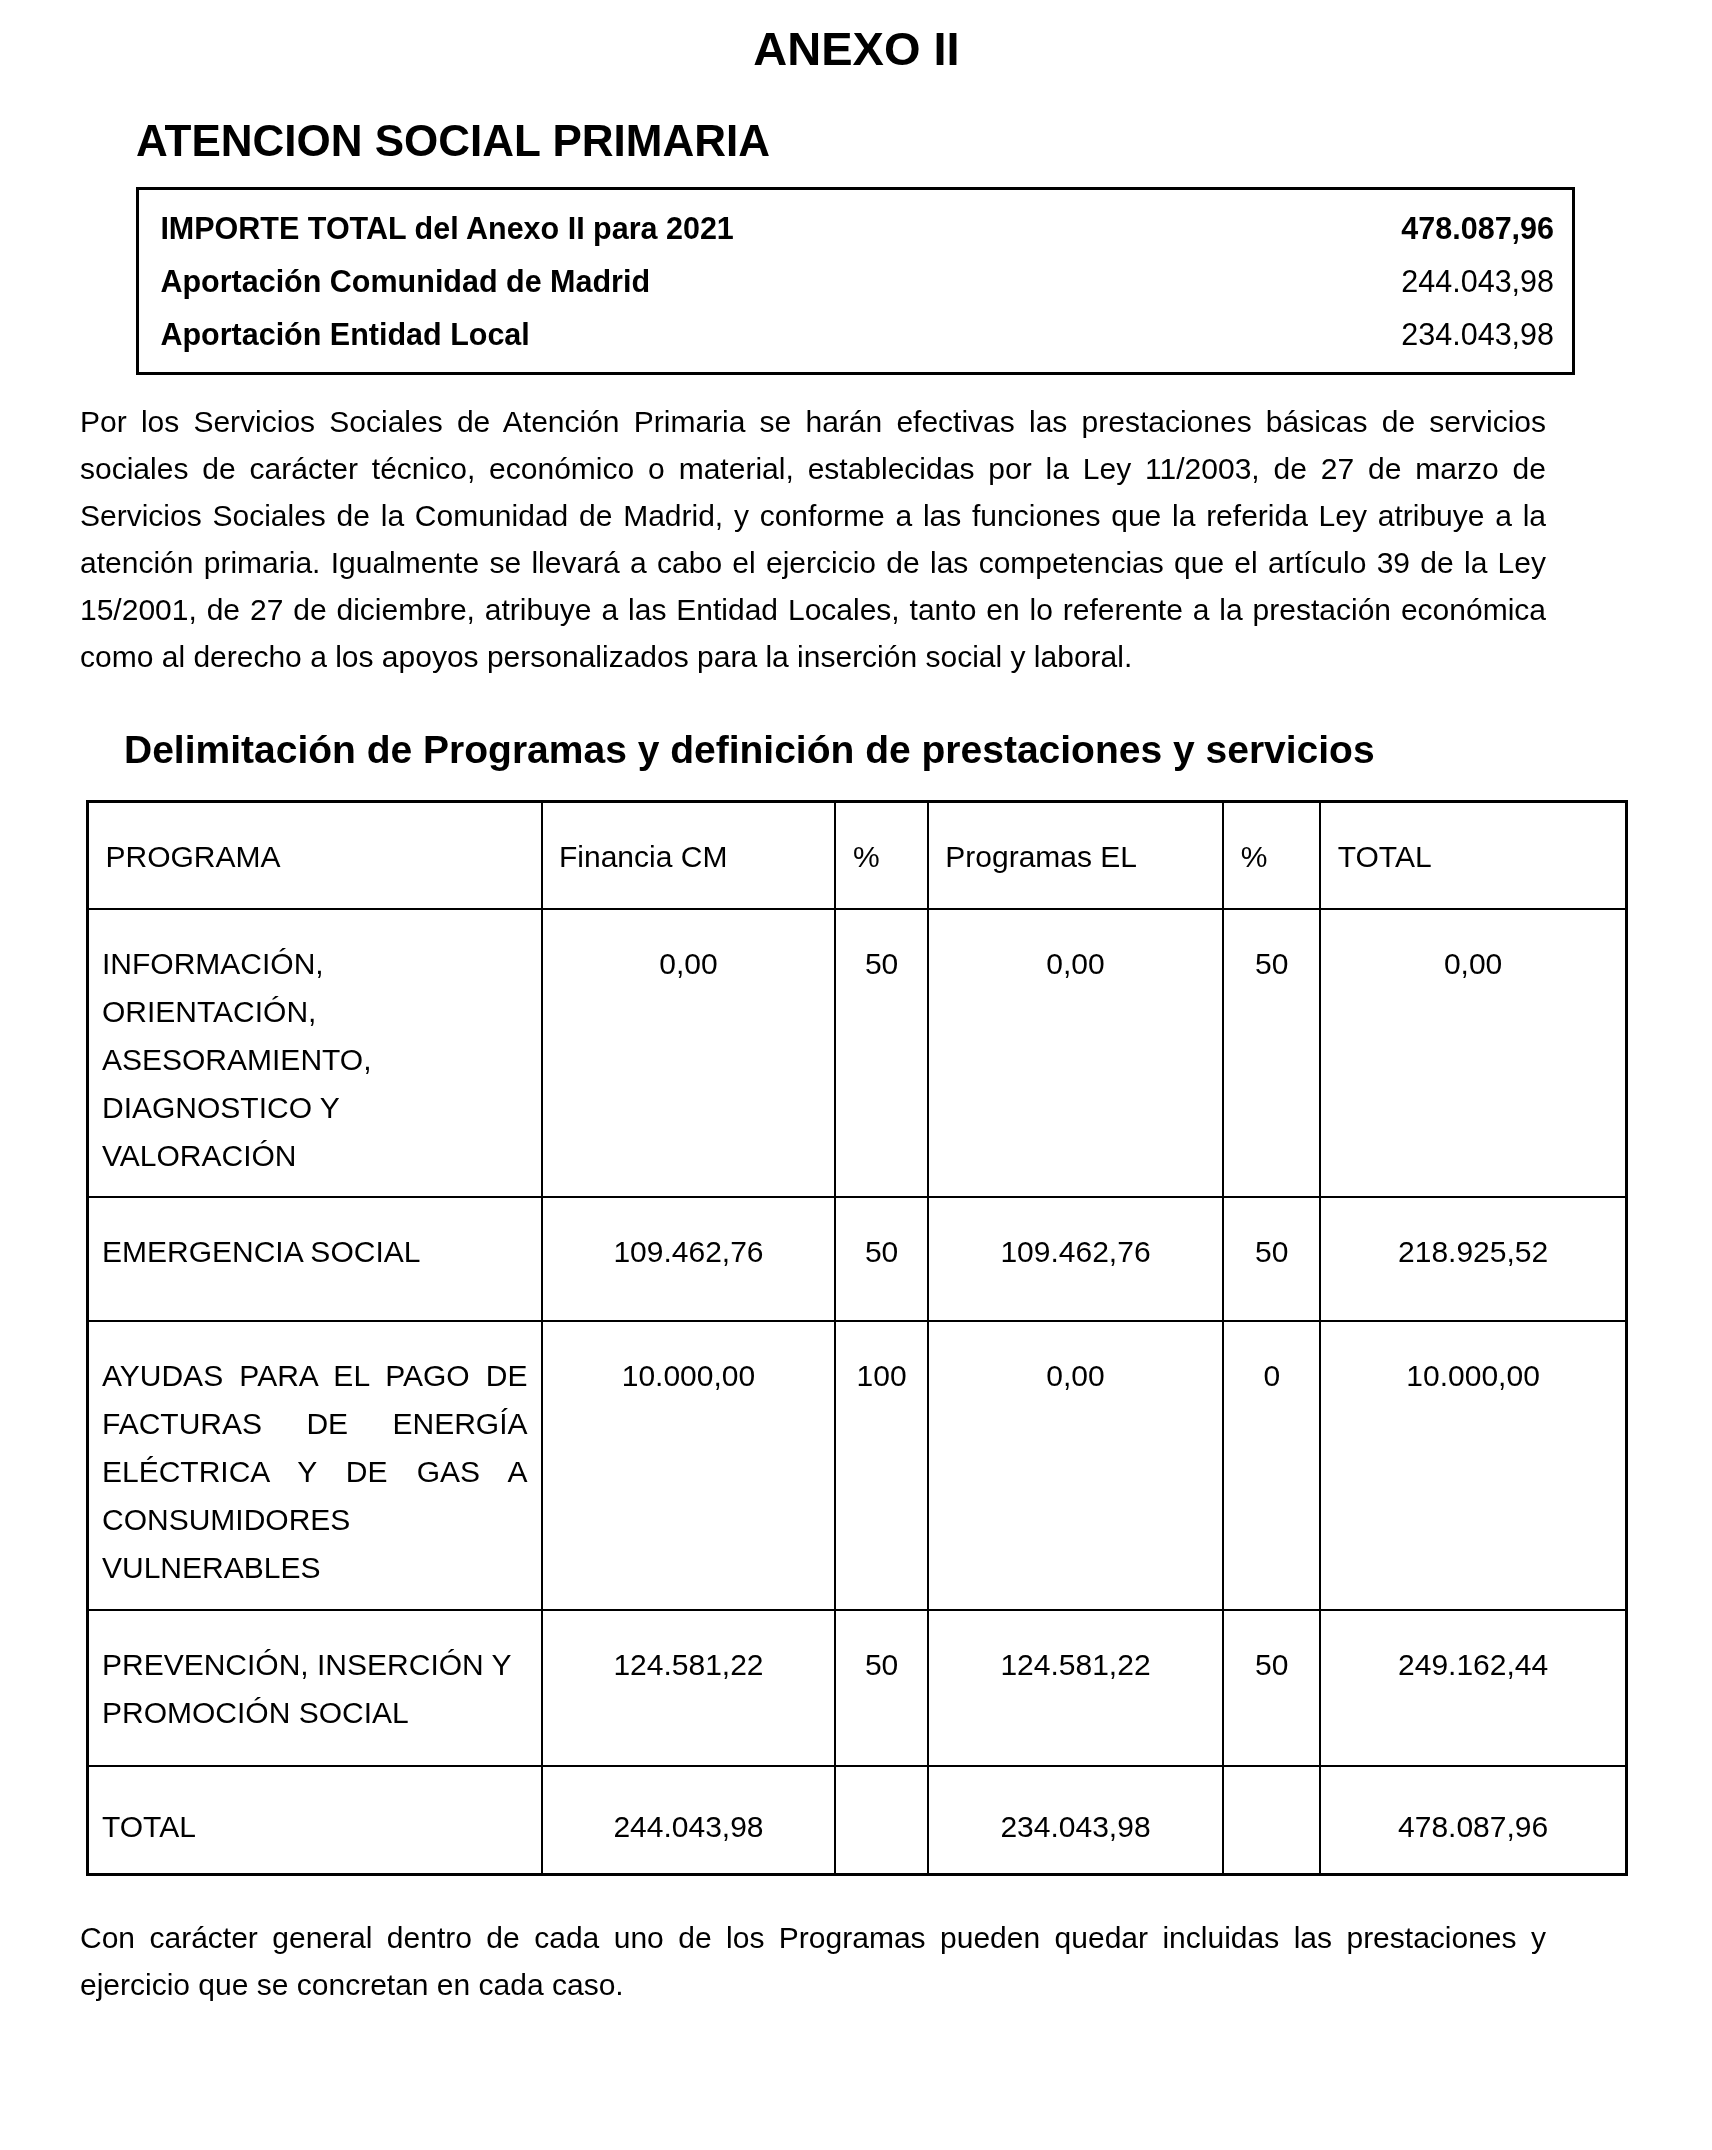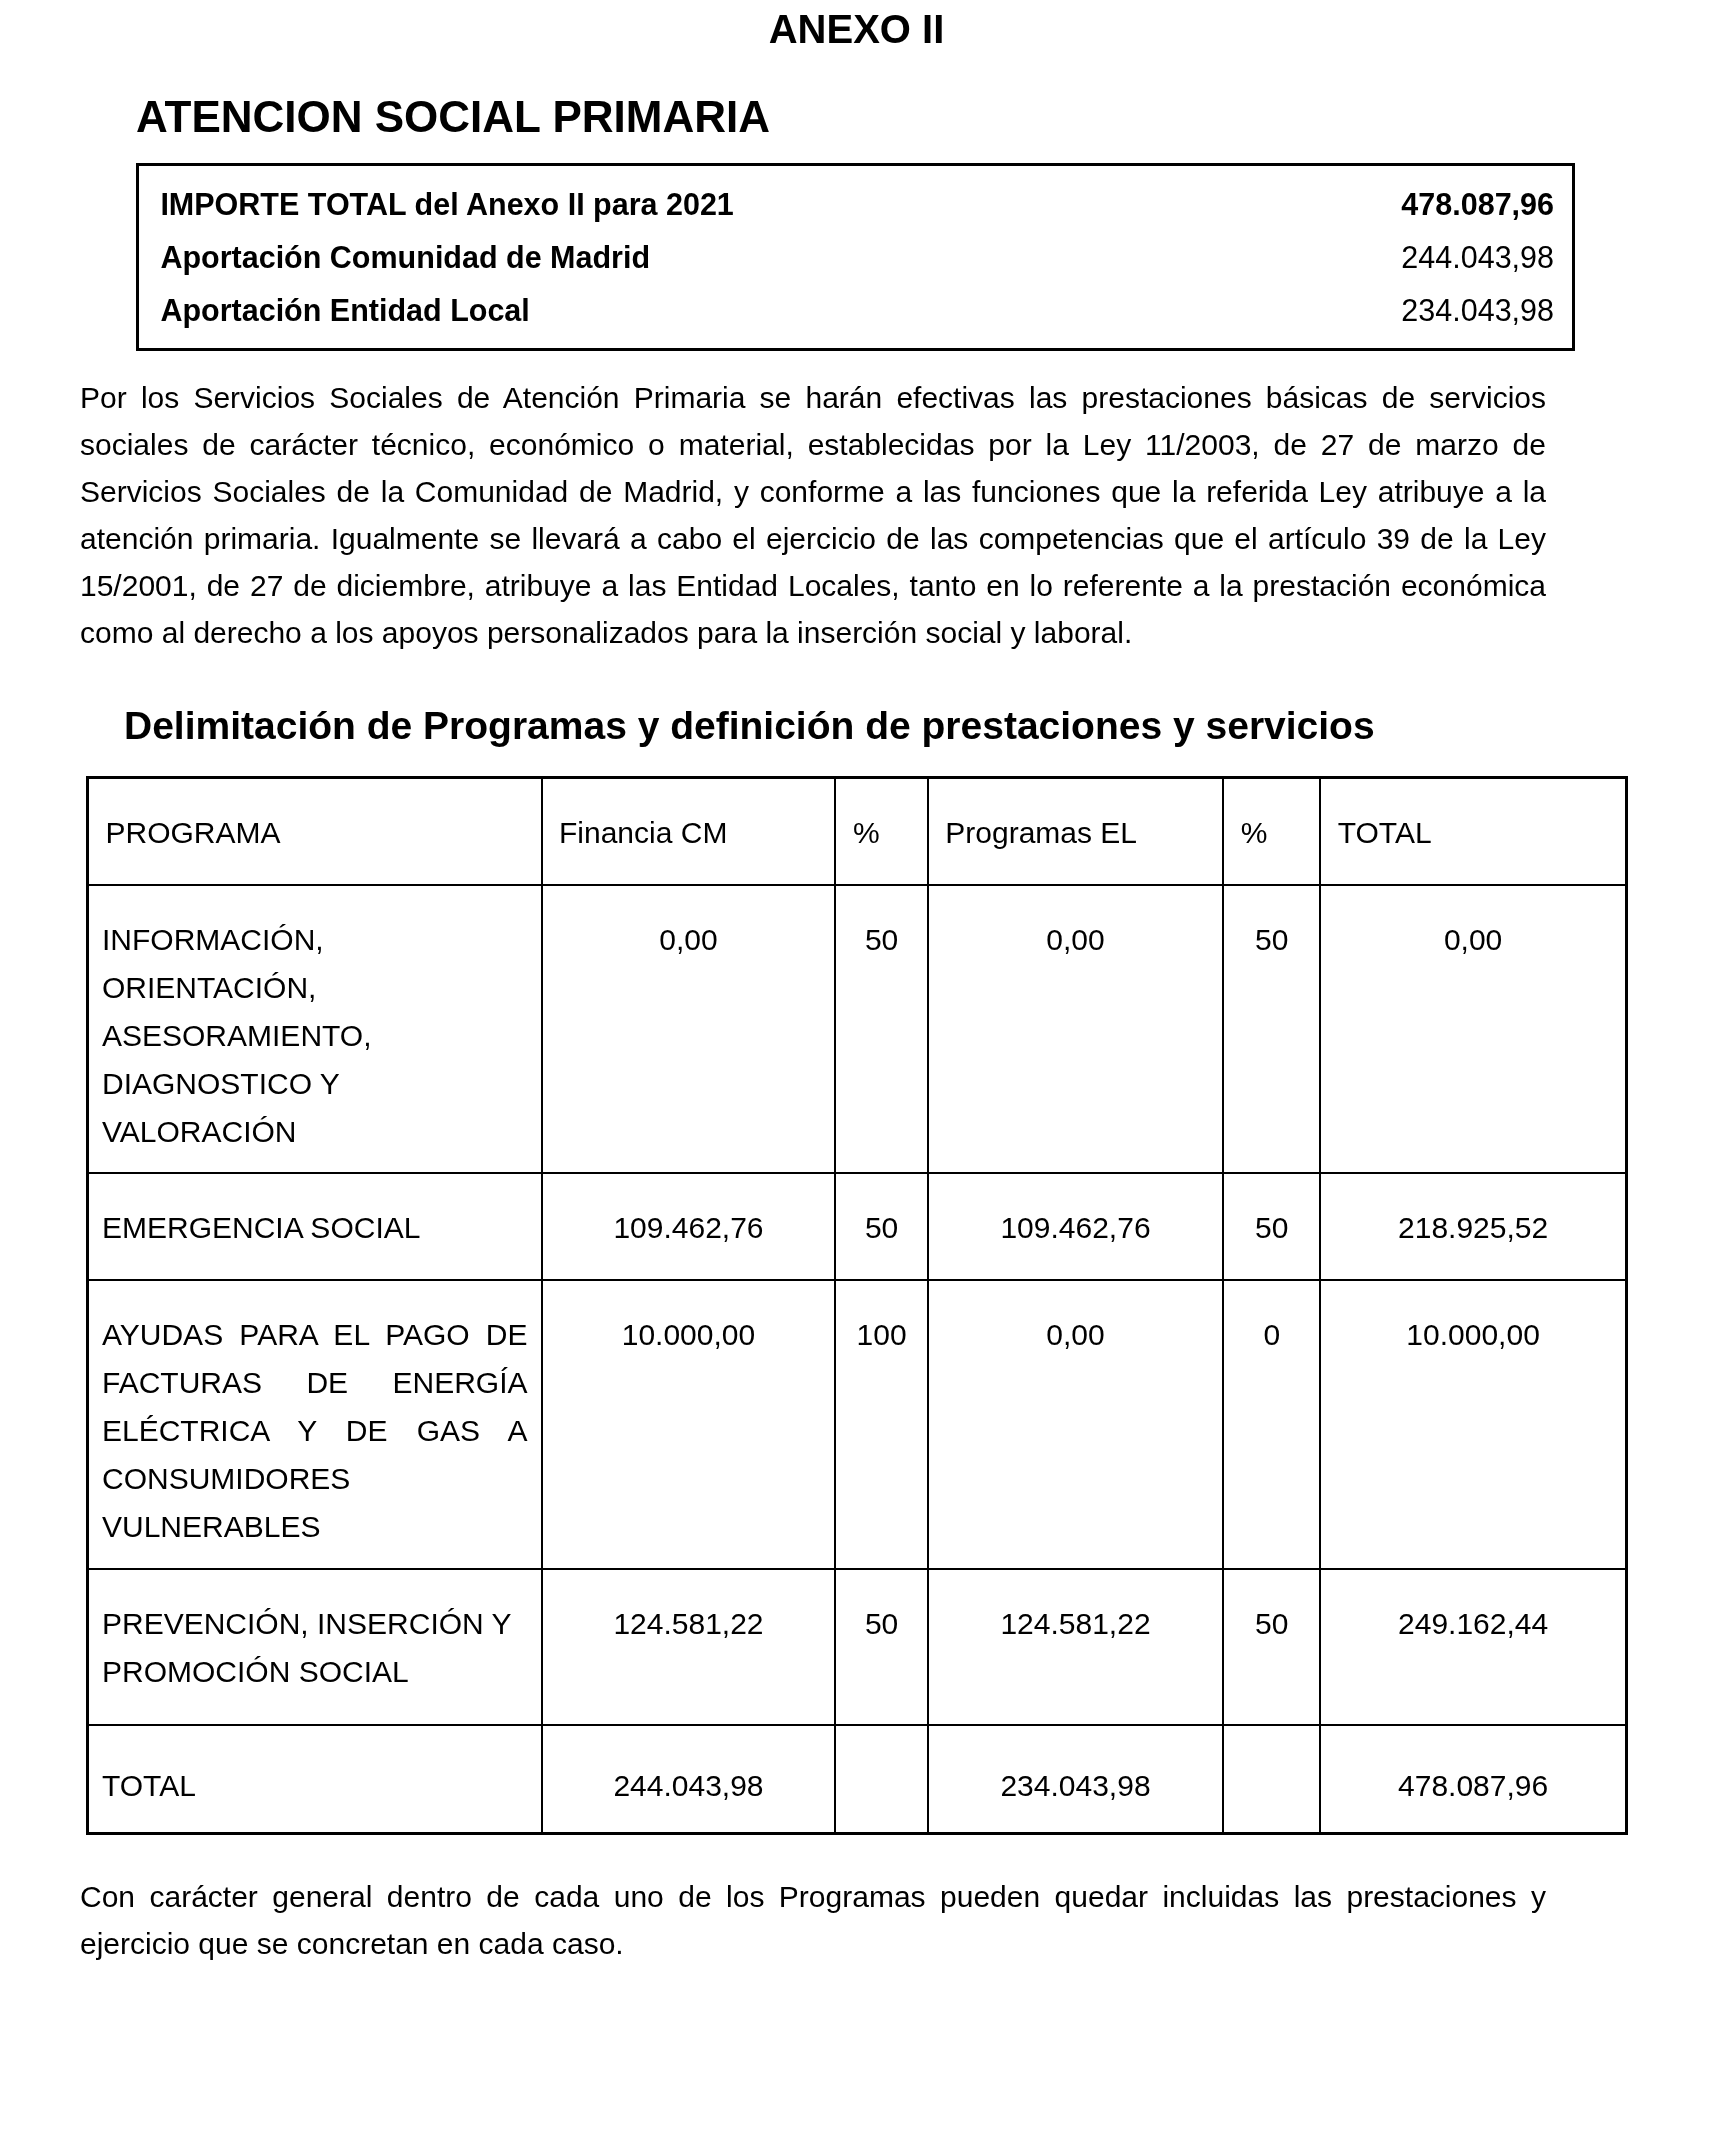--- a/index.html
+++ b/index.html
@@ -8,23 +8,23 @@
     background: #ffffff;
     color: #000000;
     font-family: "Liberation Sans", "DejaVu Sans", sans-serif;
   }
   body { height: 2151px; overflow: hidden; }
 
   .page { width: 1713px; height: 2151px; position: relative; }
 
   
   .doc-title {
-    padding-top: 7px;
+    padding-top: 21px;
     text-align: center;
-    font-size: 40px;
+    font-size: 47px;
     font-weight: bold;
     letter-spacing: 0px;
   }
 
   
   .section-heading {
     margin: 40px 0 0 136px;
     font-size: 44px;
     font-weight: bold;
   }
@@ -82,21 +82,21 @@
     vertical-align: top;
     line-height: 48px;
     padding: 30px 13px 16.5px 13px;
   }
   table.programs-table th { text-align: left; padding-left: 16.5px; }
   td.cell-programa { text-align: left; padding-left: 16.5px; padding-right: 16.5px; }
   td.cell-programa.justify { text-align: justify; }
   td.cell-num, td.cell-pct { text-align: center; }
   tr.row-header    td, tr.row-header    th { height: 107px; }
   tr.row-info      td { height: 288px; }
-  tr.row-emergencia td { height: 107px; }
+  tr.row-emergencia td { height: 124px; }
   tr.row-ayudas    td { height: 285px; }
   tr.row-prevencion td { height: 156px; }
   tr.row-total     td { height: 109px; padding-top: 36px; }
 
   .closing-paragraph { margin-top: 38px; }
 </style>
 </head>
 <body>
 
 <div class="page">

